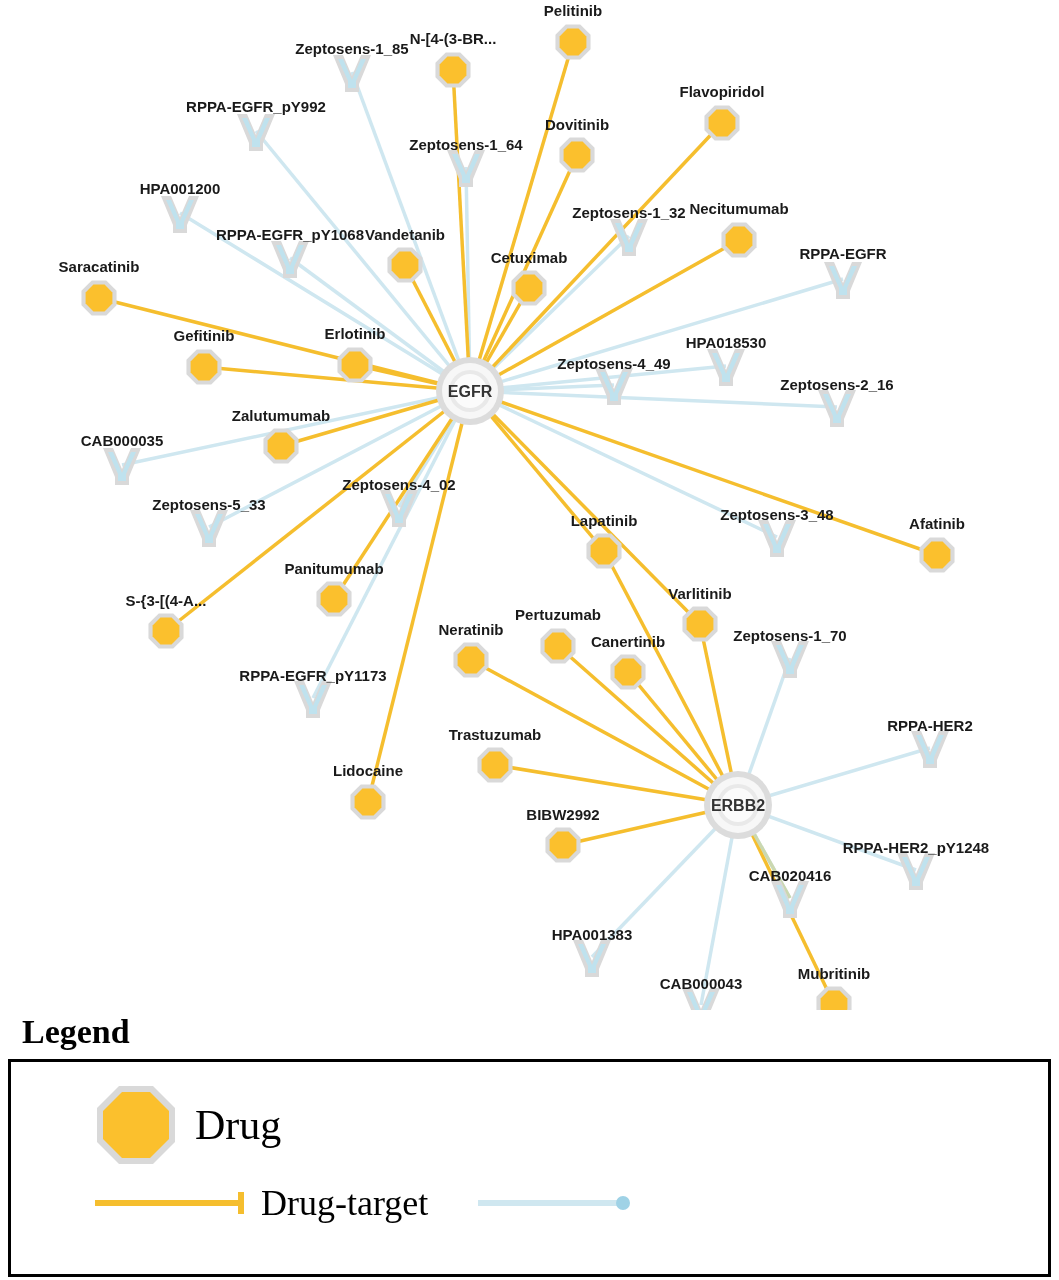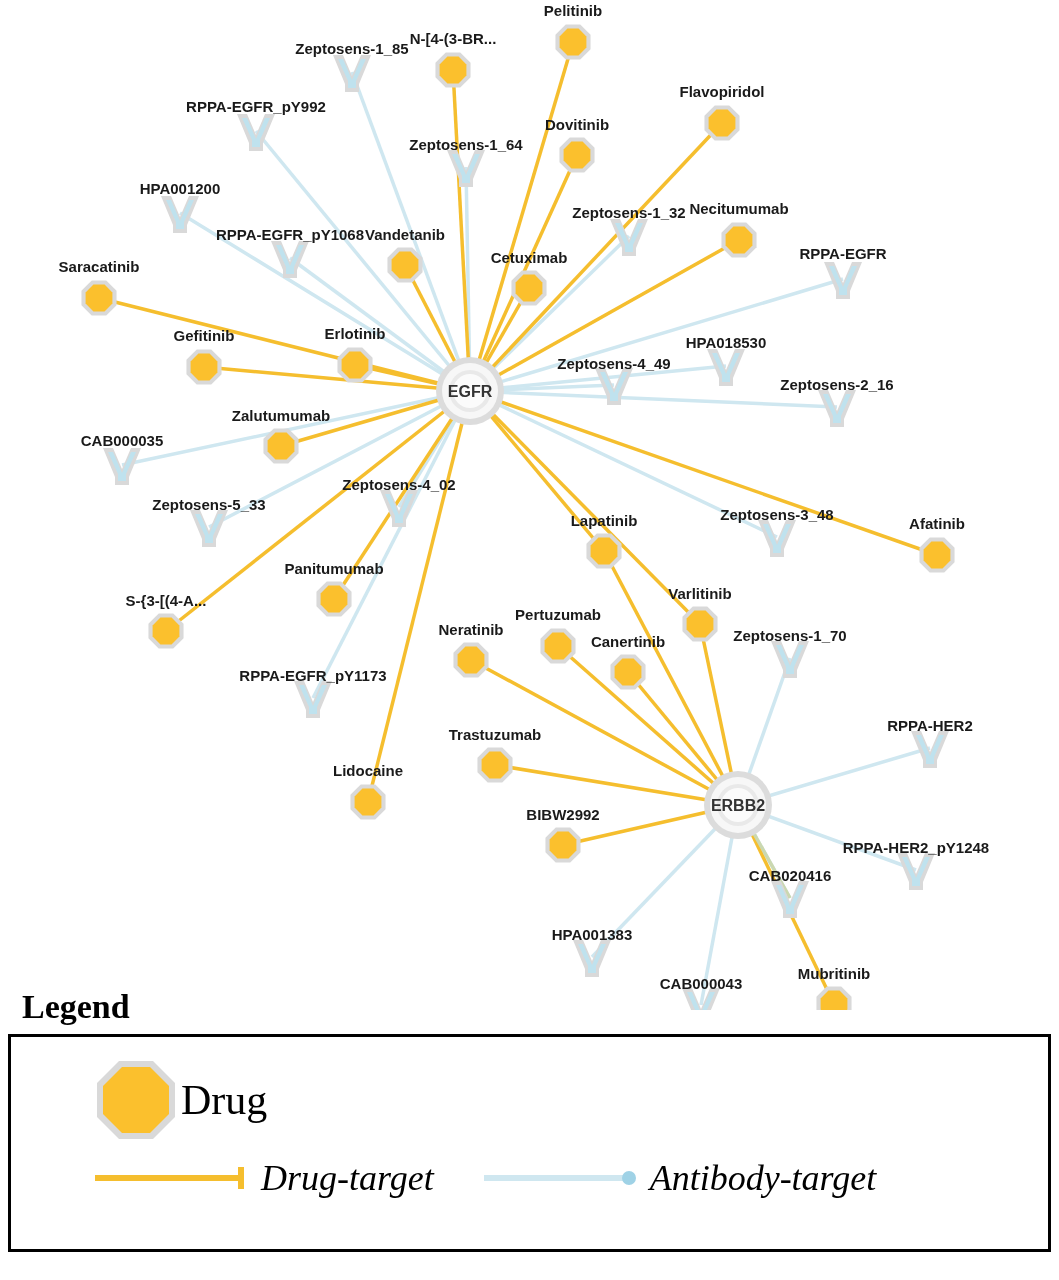--- a/index.html
+++ b/index.html
@@ -32,21 +32,21 @@
   }
   .gene-label {
     font-family: "Liberation Sans", sans-serif;
     font-weight: bold;
     font-size: 16px;
     fill: #333333;
   }
   .legend-wrap {
     position: absolute;
     left: 8px;
-    top: 988px;
+    top: 1013px;
     width: 1043px;
   }
   .legend-title {
     font-family: "Liberation Serif", serif;
     font-size: 34px;
     font-weight: bold;
     color: #000;
     margin: 0 0 8px 14px;
   }
   .legend-box {
@@ -59,20 +59,21 @@
   .legend-row-1 {
     display: flex;
     align-items: center;
     justify-content: flex-start;
     padding: 18px 0 0 80px;
     gap: 26px;
   }
   .legend-item {
     display: flex;
     align-items: center;
+    gap: 14px;
   }
   .legend-text {
     font-family: "Liberation Serif", serif;
     font-size: 42px;
     color: #000;
   }
   .legend-row-2 {
     display: flex;
     align-items: center;
     padding: 12px 0 0 80px;
@@ -80,21 +81,20 @@
   }
   .legend-edge-item {
     display: flex;
     align-items: center;
     gap: 10px;
   }
   .legend-edge-text {
     font-family: "Liberation Serif", serif;
     font-size: 36px;
     color: #000;
-    font-style: italic;
   }
 </style>
 </head>
 <body>
 
 <div id="network">
     <svg width="1059" height="1010" viewBox="0 0 1059 1010">
       <g>
         <line x1="352" y1="72" x2="470" y2="391" stroke="#CFE7F0" stroke-width="3.5"></line>
         <circle cx="470" cy="391" r="4" fill="#BFE2EE"></circle>
@@ -424,17 +424,16 @@
           <line x1="4" y1="15" x2="150" y2="15" stroke="#F5BE2E" stroke-width="6"></line>
           <line x1="150" y1="4" x2="150" y2="26" stroke="#F5BE2E" stroke-width="6"></line>
         </svg>
         <span class="legend-edge-text">Drug-target</span>
       </div>
       <div class="legend-edge-item">
         <svg width="160" height="30" viewBox="0 0 160 30">
           <line x1="4" y1="15" x2="146" y2="15" stroke="#CFE7F0" stroke-width="6"></line>
           <circle cx="149" cy="15" r="7" fill="#9FD2E6"></circle>
         </svg>
-        <span class="legend-edge-text">Antibody-target</span>
       </div>
     </div>
   </div>
 </div>
 
 </body></html>

